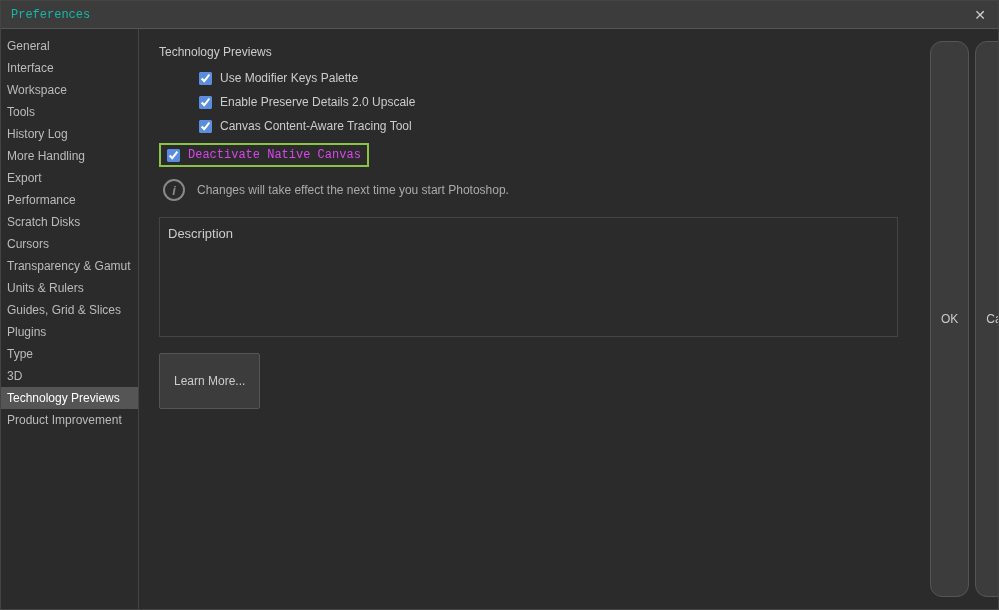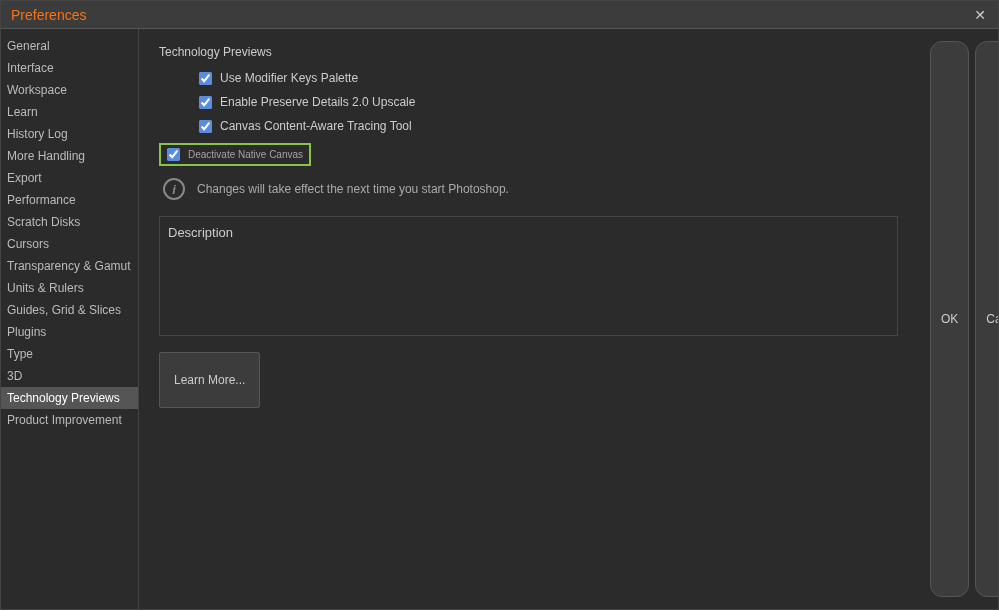--- a/index.html
+++ b/index.html
@@ -24,22 +24,23 @@
       background: #3c3c3c;
       height: 28px;
       display: flex;
       align-items: center;
       justify-content: space-between;
       padding: 0 10px;
       border-bottom: 1px solid #555;
       flex-shrink: 0;
     }
     .title-bar-title {
-      color: #f97316;
-      font-size: 14px;
+      color: #14b8a6;
+      font-size: 12px;
+      font-family: Liberation Mono, monospace;
     }
     .close-btn {
       width: 16px;
       height: 16px;
       background: none;
       border: none;
       color: #ccc;
       cursor: pointer;
       font-size: 14px;
       display: flex;
@@ -107,22 +108,23 @@
       margin-bottom: 12px;
     }
     .deactivate-row input[type=checkbox] {
       margin-right: 8px;
       accent-color: #5a8de0;
       width: 13px;
       height: 13px;
       cursor: pointer;
     }
     .deactivate-label {
-      color: #a3a3a3;
-      font-size: 10px;
+      color: #d946ef;
+      font-size: 12px;
+      font-family: Liberation Mono, monospace;
     }
     .info-row {
       display: flex;
       align-items: center;
       margin-bottom: 16px;
       padding: 0 4px;
     }
     .info-icon {
       width: 22px;
       height: 22px;
@@ -195,21 +197,21 @@
   <div class="title-bar">
     <span class="title-bar-title">Preferences</span>
     <button class="close-btn">✕</button>
   </div>
   <div class="top-area">
     <div class="sidebar">
 
     <div class="sidebar-item">General</div>
         <div class="sidebar-item">Interface</div>
         <div class="sidebar-item">Workspace</div>
-        <div class="sidebar-item">Learn</div>
+        <div class="sidebar-item">Tools</div>
         <div class="sidebar-item">History Log</div>
         <div class="sidebar-item">More Handling</div>
         <div class="sidebar-item">Export</div>
         <div class="sidebar-item">Performance</div>
         <div class="sidebar-item">Scratch Disks</div>
         <div class="sidebar-item">Cursors</div>
         <div class="sidebar-item">Transparency &amp; Gamut</div>
         <div class="sidebar-item">Units &amp; Rulers</div>
         <div class="sidebar-item">Guides, Grid &amp; Slices</div>
         <div class="sidebar-item">Plugins</div>

